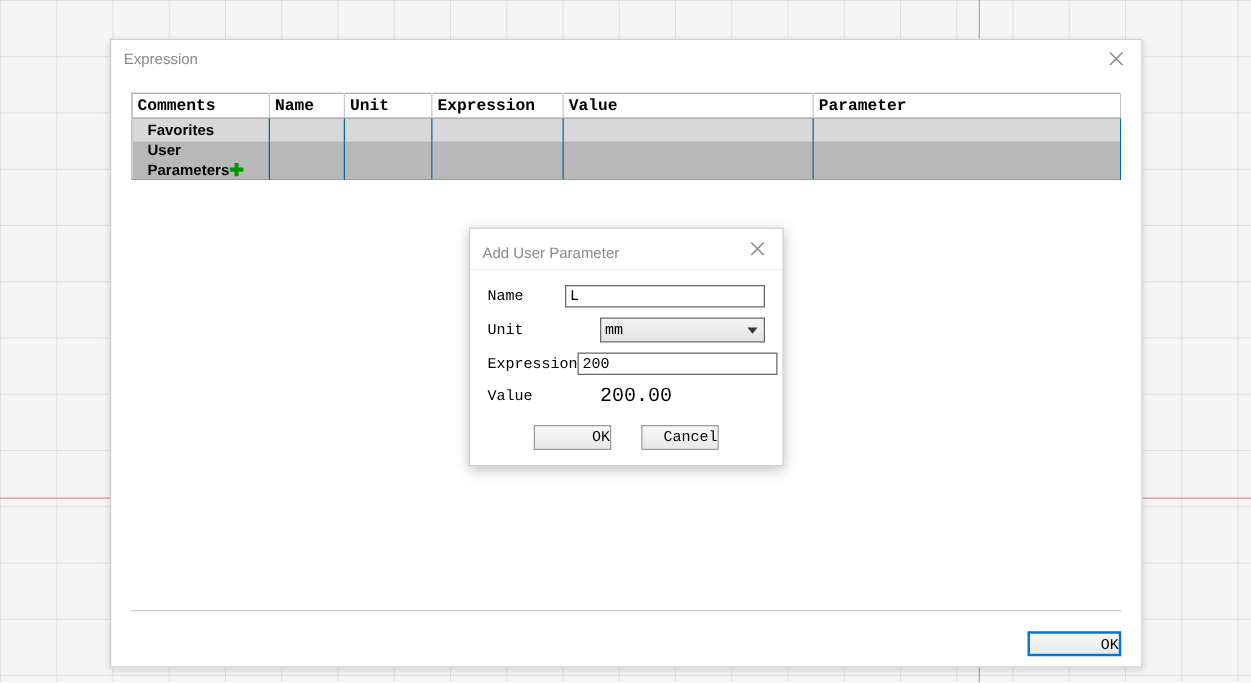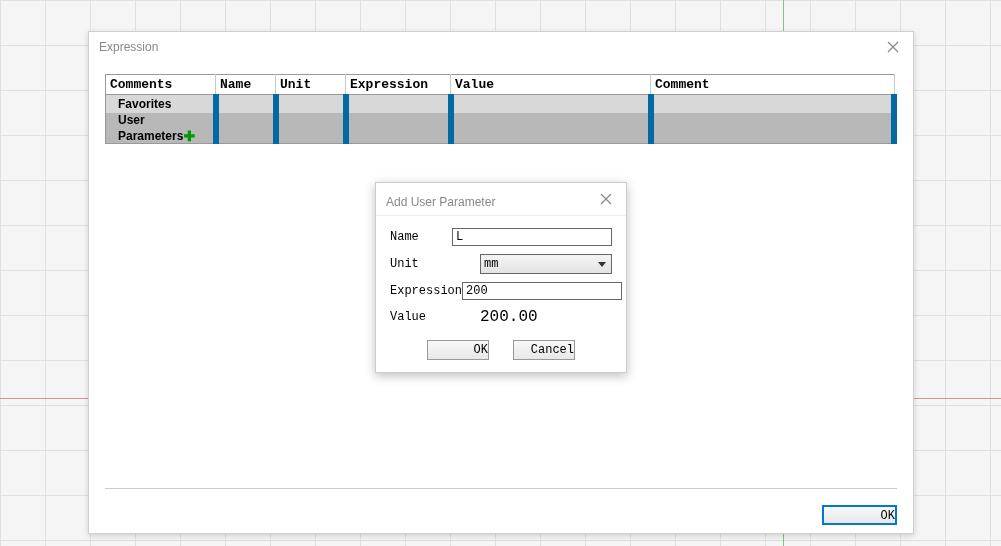--- a/index.html
+++ b/index.html
@@ -93,21 +93,21 @@
       background: #fff;
       text-align: left;
       font-weight: bold;
       padding: 2px 4px;
       border-right: 1px solid #c8c8c8;
       border-bottom: 1px solid #999;
       height: 20px;
     }
     .param-table td {
       padding: 0 4px;
-      border-right: 6px solid #0369a1;
+      border-right: 1px solid #0369a1;
       height: 18px;
     }
     .param-table tr.row-light { background: #d8d8d8; }
     .param-table tr.row-med { background: #b8b8b8; }
     .param-table td.group-label {
       font-family: Arial, sans-serif;
       font-size: 12px;
       font-weight: bold;
       padding-left: 12px;
       position: relative;
@@ -242,21 +242,21 @@
   <div class="dialog-body">
     <div class="table-container">
       <table class="param-table">
         <thead>
           <tr>
             <th class="col-param">Comments</th>
             <th class="col-name">Name</th>
             <th class="col-unit">Unit</th>
             <th class="col-expr">Expression</th>
             <th class="col-value">Value</th>
-            <th class="col-comments">Comment</th>
+            <th class="col-comments">Parameter</th>
           </tr>
         </thead>
         <tbody id="param-tbody">
         <tr class="row-light">
               <td class="group-label">Favorites</td>
               <td></td>
               <td></td>
               <td></td>
               <td></td>
               <td></td>

